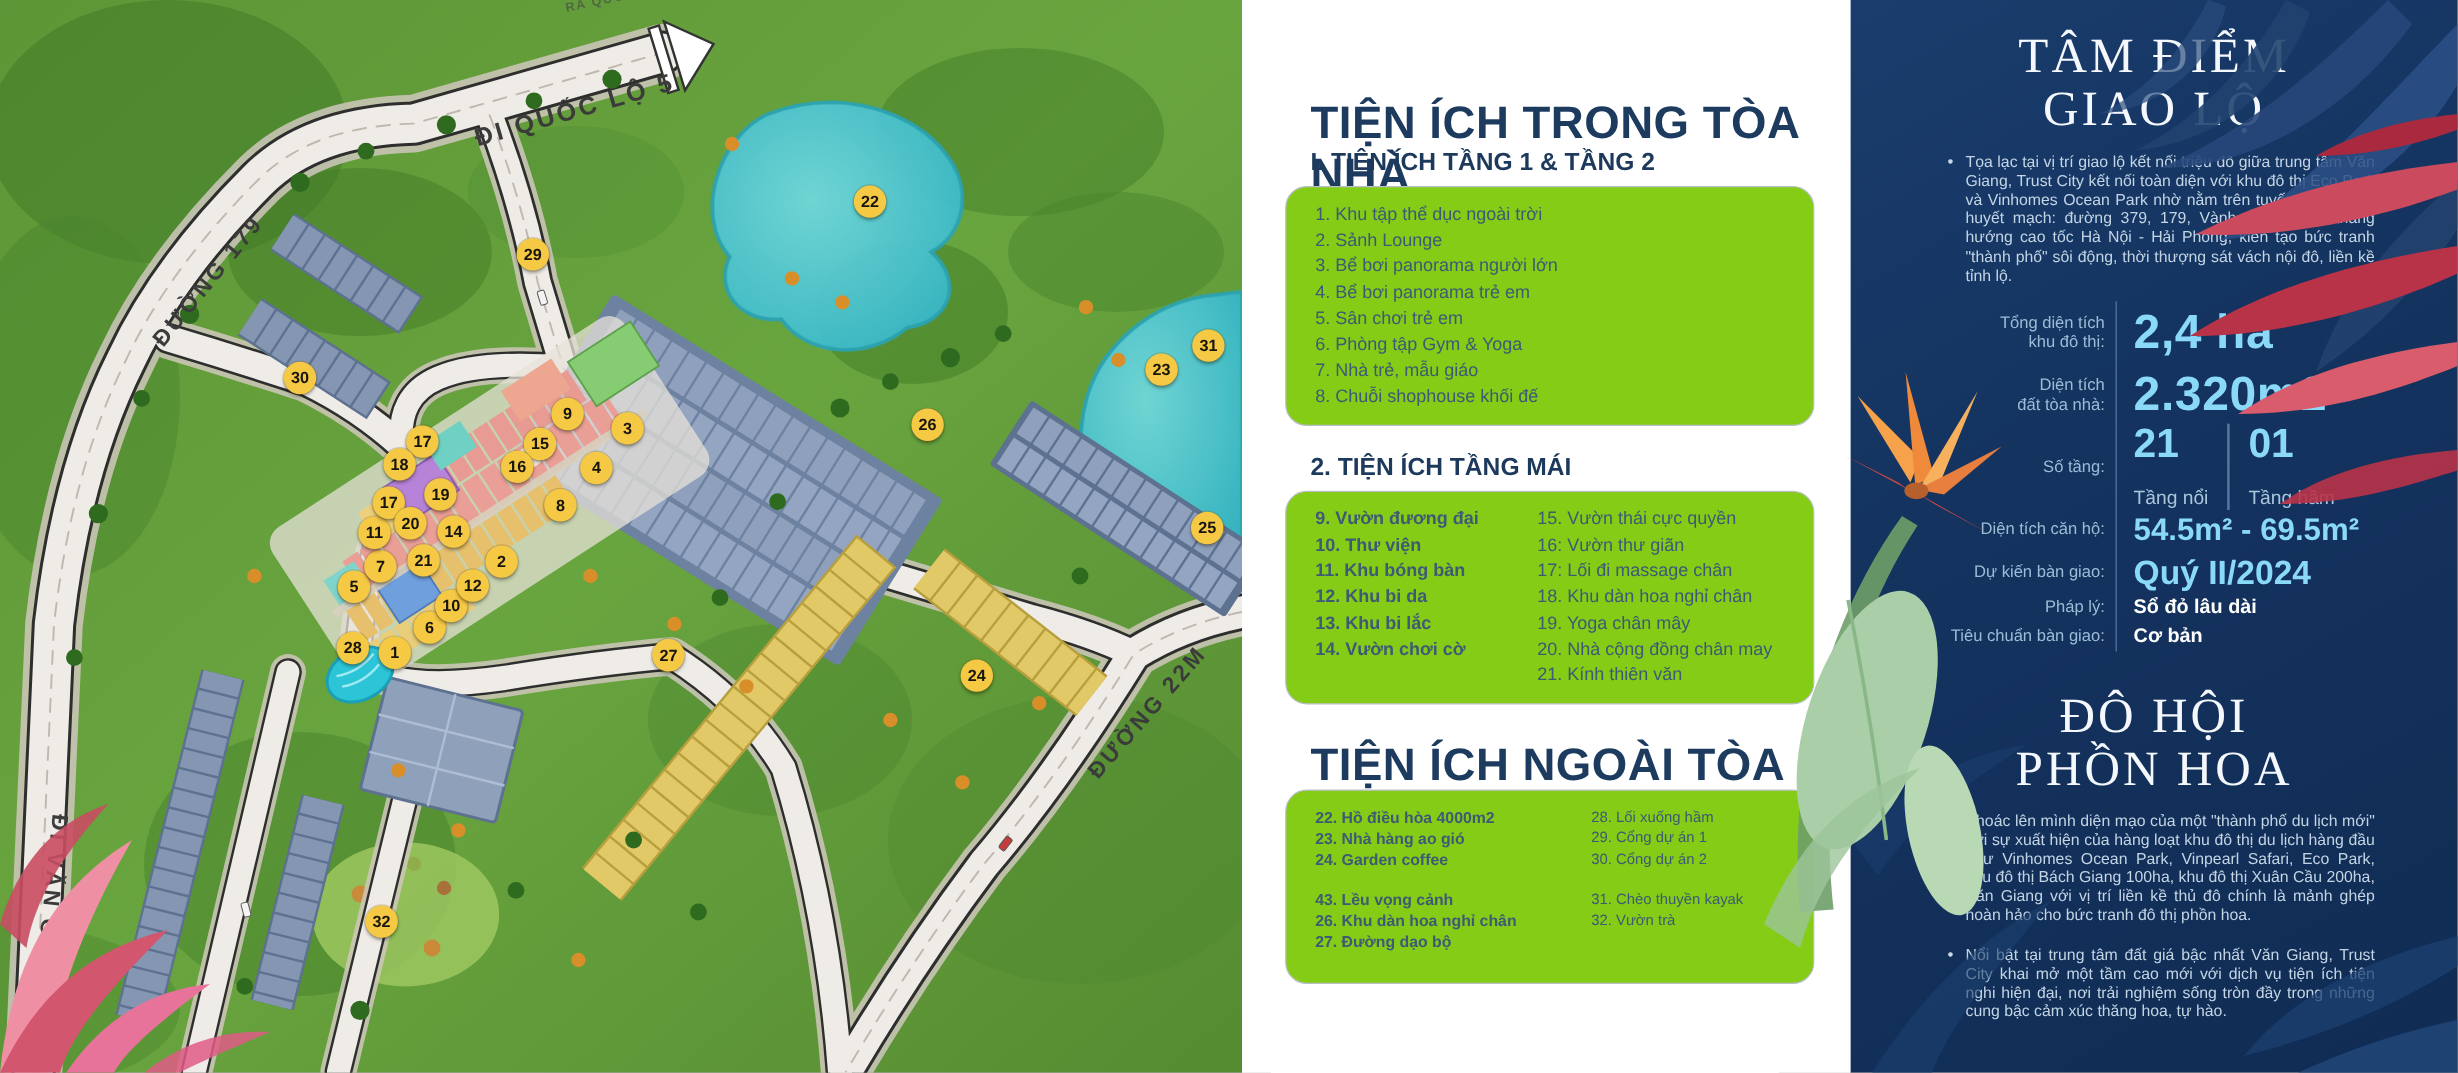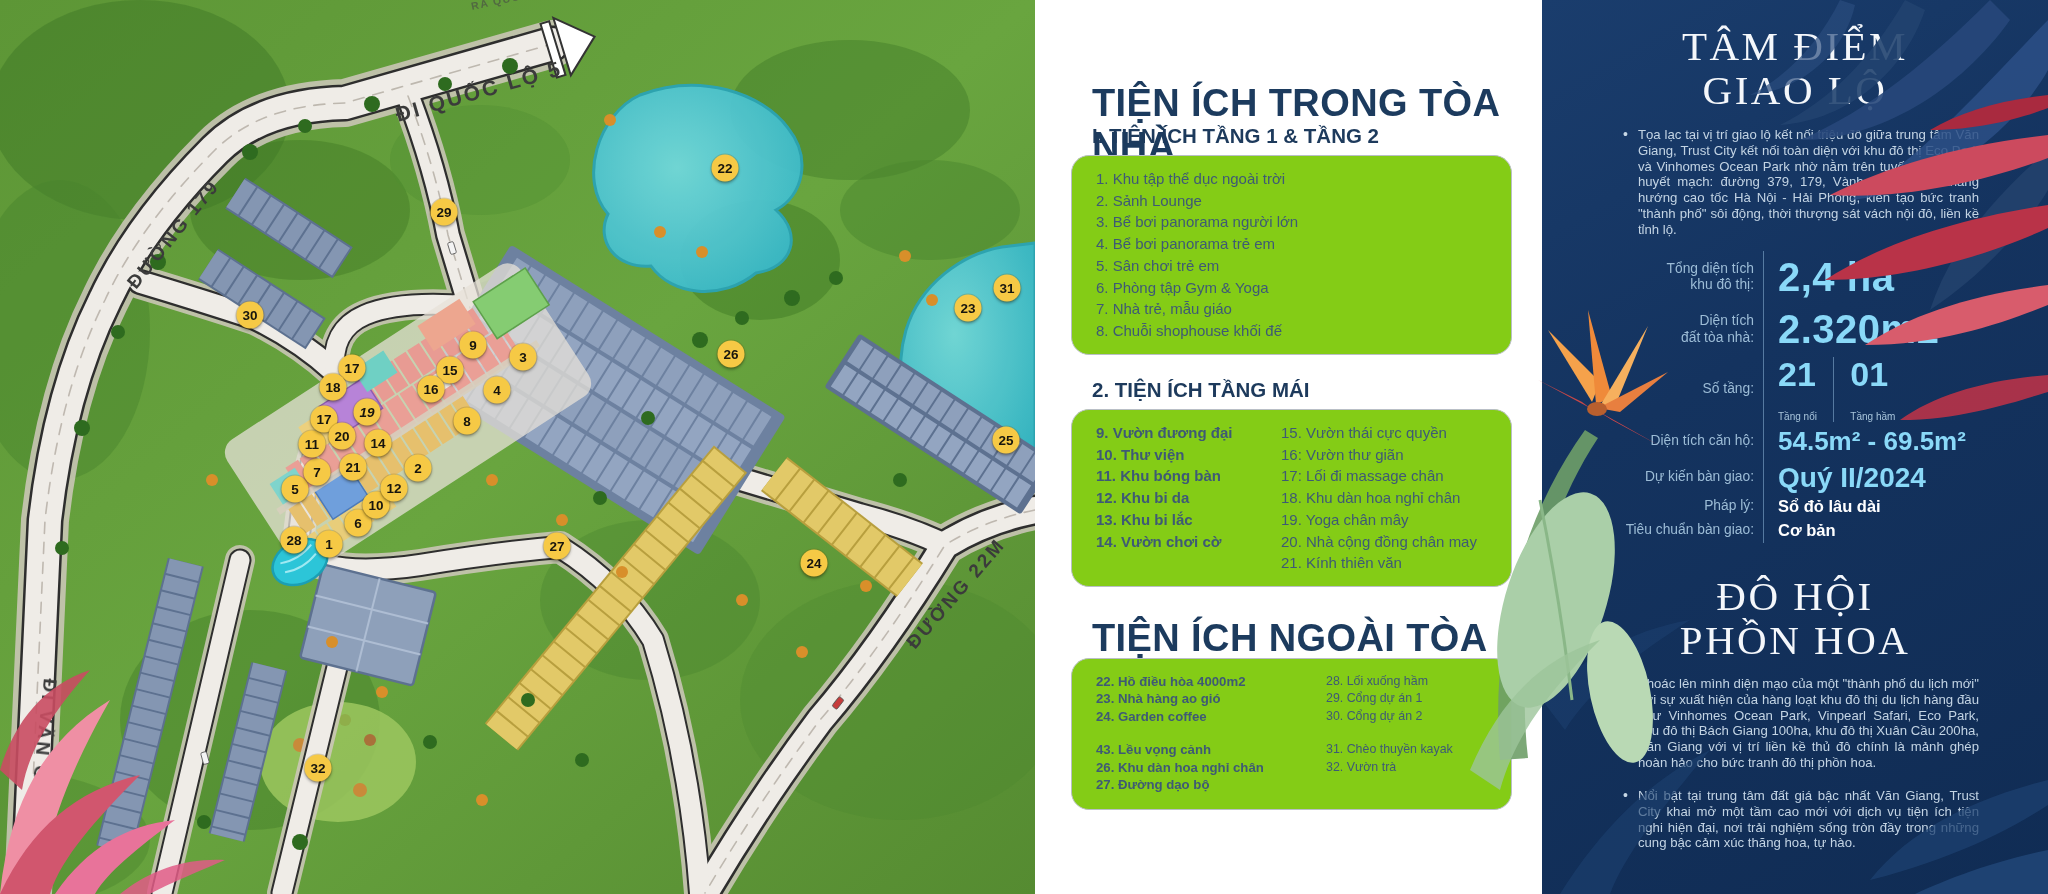--- a/index.html
+++ b/index.html
@@ -42,21 +42,21 @@
            color:#9cbcd6;white-space:pre-line;padding-right:9px;box-sizing:border-box;}
   .s-val{border-left:1.4px solid rgba(140,180,215,.55);padding-left:14px;color:#8ad9f8;
          font-weight:700;align-self:stretch;display:flex;align-items:center;}
   .v-xl{font-size:40px;letter-spacing:.5px;}
   .v-lg{font-size:26px;}
   .v-md{font-size:28px;}
   .v-wh{font-size:16.5px;color:#ffffff;}
   .floors{display:flex;align-items:center;}
   .floor{display:flex;flex-direction:column;}
   .f-num{font-size:34px;line-height:34px;color:#8ad9f8;font-weight:700;}
-  .f-cap{font-size:10px;color:#a9c6dc;font-weight:400;margin-top:20px;}
+  .f-cap{font-size:16px;color:#a9c6dc;font-weight:400;margin-top:20px;}
   .f-div{width:1.4px;background:rgba(140,180,215,.55);align-self:stretch;margin:0 16px;}
   
   .decor{position:absolute;left:0;top:0;z-index:3;pointer-events:none;}
 </style>
 </head>
 <body>
 
 <div class="stage">
 
   <div class="map">
@@ -294,28 +294,28 @@
         <div class="mk" style="left: 473px; top: 345px;">9</div>
         <div class="mk" style="left: 376px; top: 505px;">10</div>
         <div class="mk" style="left: 312px; top: 444px;">11</div>
         <div class="mk" style="left: 394px; top: 488px;">12</div>
         <div class="mk" style="left: 324px; top: 419px;">17</div>
         <div class="mk" style="left: 378px; top: 443px;">14</div>
         <div class="mk" style="left: 450px; top: 370px;">15</div>
         <div class="mk" style="left: 431px; top: 389px;">16</div>
         <div class="mk" style="left: 352px; top: 368px;">17</div>
         <div class="mk" style="left: 333px; top: 387px;">18</div>
-        <div class="mk" style="left: 367px; top: 412px; font-style: italic;">19</div>
+        <div class="mk" style="left: 367px; top: 412px;">19</div>
         <div class="mk" style="left: 342px; top: 436px;">20</div>
         <div class="mk" style="left: 353px; top: 467px;">21</div>
         <div class="mk" style="left: 725px; top: 168px;">22</div>
         <div class="mk" style="left: 968px; top: 308px;">23</div>
         <div class="mk" style="left: 814px; top: 563px;">24</div>
         <div class="mk" style="left: 1006px; top: 440px;">25</div>
-        <div class="mk" style="left: 731px; top: 354px;">26</div>
+        <div class="mk" style="left: 773px; top: 354px;">26</div>
         <div class="mk" style="left: 557px; top: 546px;">27</div>
         <div class="mk" style="left: 294px; top: 540px;">28</div>
         <div class="mk" style="left: 444px; top: 212px;">29</div>
         <div class="mk" style="left: 250px; top: 315px;">30</div>
         <div class="mk" style="left: 1007px; top: 288px;">31</div>
         <div class="mk" style="left: 318px; top: 768px;">32</div>
       </div>
   </div>
 
   <div class="mid">
@@ -347,21 +347,21 @@
           <div class="li">16: Vườn thư giãn</div>
           <div class="li">17: Lối đi massage chân</div>
           <div class="li">18. Khu dàn hoa nghỉ chân</div>
           <div class="li">19. Yoga chân mây</div>
           <div class="li">20. Nhà cộng đồng chân may</div>
           <div class="li">21. Kính thiên văn</div>
         </div>
     </div>
 
     <h1 style="top:617px">TIỆN ÍCH NGOÀI TÒA NHÀ</h1>
-    <div class="card cols" style="top:658px;padding-top:14px;padding-bottom:16px">
+    <div class="card cols" style="top:658px;padding-top:14px;padding-bottom:26px">
       <div class="col-l" style="width:230px">
         <div>
             <div class="li-sm">22. Hồ điều hòa 4000m2</div>
             <div class="li-sm">23. Nhà hàng ao gió</div>
             <div class="li-sm">24. Garden coffee</div>
           </div>
         <div class="grp-gap"></div>
         <div>
             <div class="li-sm">43. Lều vọng cảnh</div>
             <div class="li-sm">26. Khu dàn hoa nghỉ chân</div>

